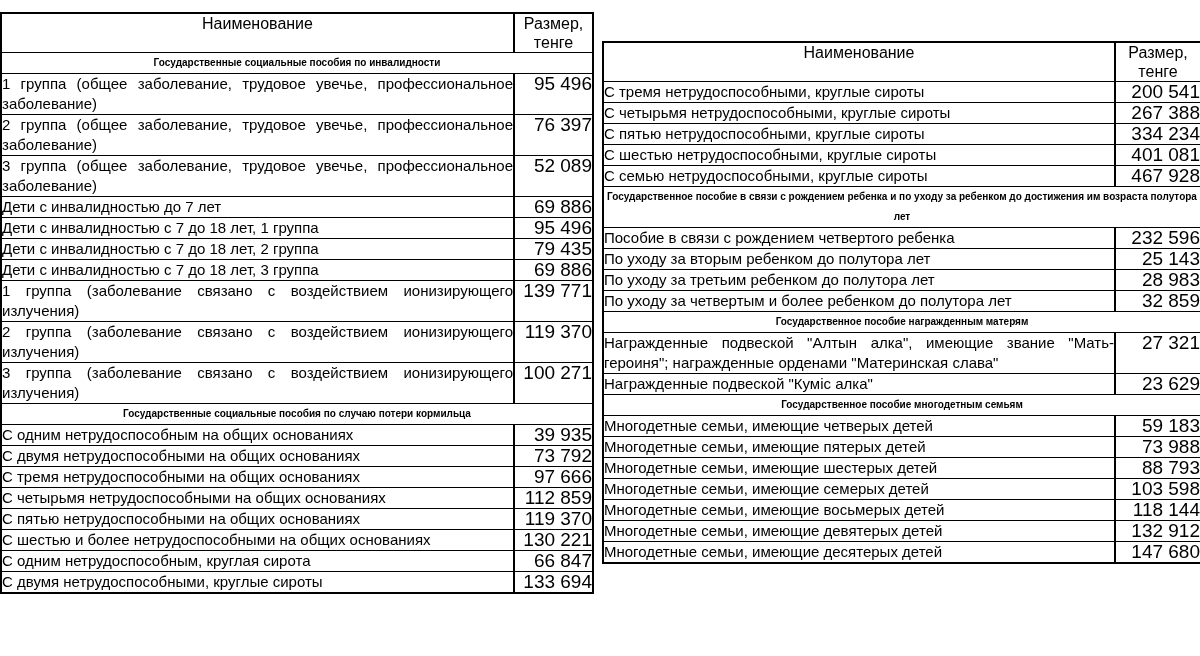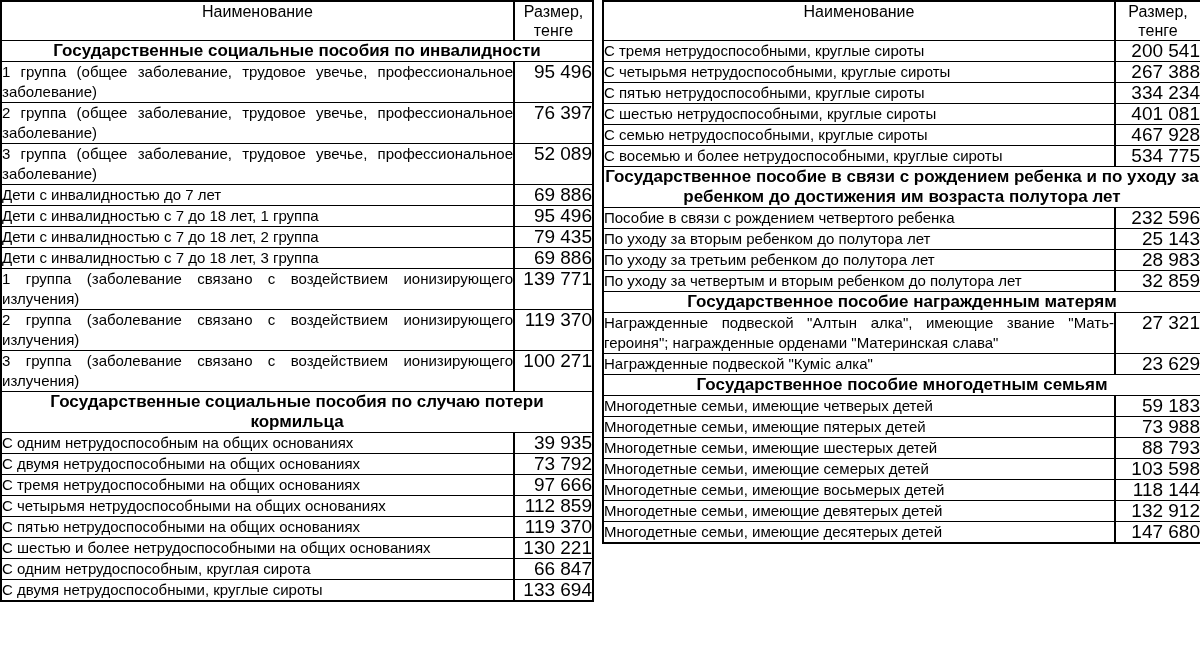--- a/index.html
+++ b/index.html
@@ -15,21 +15,21 @@
     font-family: "Liberation Sans", sans-serif;
     color: #000000;
     -webkit-font-smoothing: none;
   }
 
   .page {
     width: 1200px;
     height: 605px;
     position: relative;
     display: flex;
-    align-items: flex-start;
+    align-items: center;
     box-sizing: border-box;
     border-radius: 15px;
   }
 
   .col-left  { width: 592px; }
   .col-right { width: 598px; margin-left: 10px; }
 
   table.tbl {
     width: 100%;
     border-collapse: collapse;
@@ -58,21 +58,21 @@
     height: 38px;
     border-bottom-width: 2px;
   }
   thead th.h-name { }
   thead th.h-size { }
   thead th .hl { display: block; }
 
   
   td.section {
     font-weight: bold;
-    font-size: 17px;
+    font-size: 10px;
     line-height: 20px;
     text-align: center;
     padding: 1px 6px 2px 6px;
     border-top-width: 2px;
     border-bottom-width: 2px;
   }
 
   
   td.name {
     font-size: 15px;
@@ -233,40 +233,36 @@
           </tr>
           <tr>
             <td class="name">С шестью нетрудоспособными, круглые сироты</td>
             <td class="value">401 081</td>
           </tr>
           <tr>
             <td class="name">С семью нетрудоспособными, круглые сироты</td>
             <td class="value">467 928</td>
           </tr>
           <tr>
-            <td class="name">С восемью и более нетрудоспособными, круглые сироты</td>
-            <td class="value">534 775</td>
-          </tr>
-          <tr>
             <td class="section" colspan="2">Государственное пособие в связи с рождением ребенка и по уходу за ребенком до достижения им возраста полутора лет</td>
           </tr>
           <tr>
             <td class="name">Пособие в связи с рождением четвертого ребенка</td>
             <td class="value">232 596</td>
           </tr>
           <tr>
             <td class="name">По уходу за вторым ребенком до полутора лет</td>
             <td class="value">25 143</td>
           </tr>
           <tr>
             <td class="name">По уходу за третьим ребенком до полутора лет</td>
             <td class="value">28 983</td>
           </tr>
           <tr>
-            <td class="name">По уходу за четвертым и вторым ребенком до полутора лет</td>
+            <td class="name">По уходу за четвертым и более ребенком до полутора лет</td>
             <td class="value">32 859</td>
           </tr>
           <tr>
             <td class="section" colspan="2">Государственное пособие награжденным матерям</td>
           </tr>
           <tr>
             <td class="name just">Награжденные подвеской "Алтын алка", имеющие звание "Мать-героиня"; награжденные орденами "Материнская слава"</td>
             <td class="value">27 321</td>
           </tr>
           <tr>

